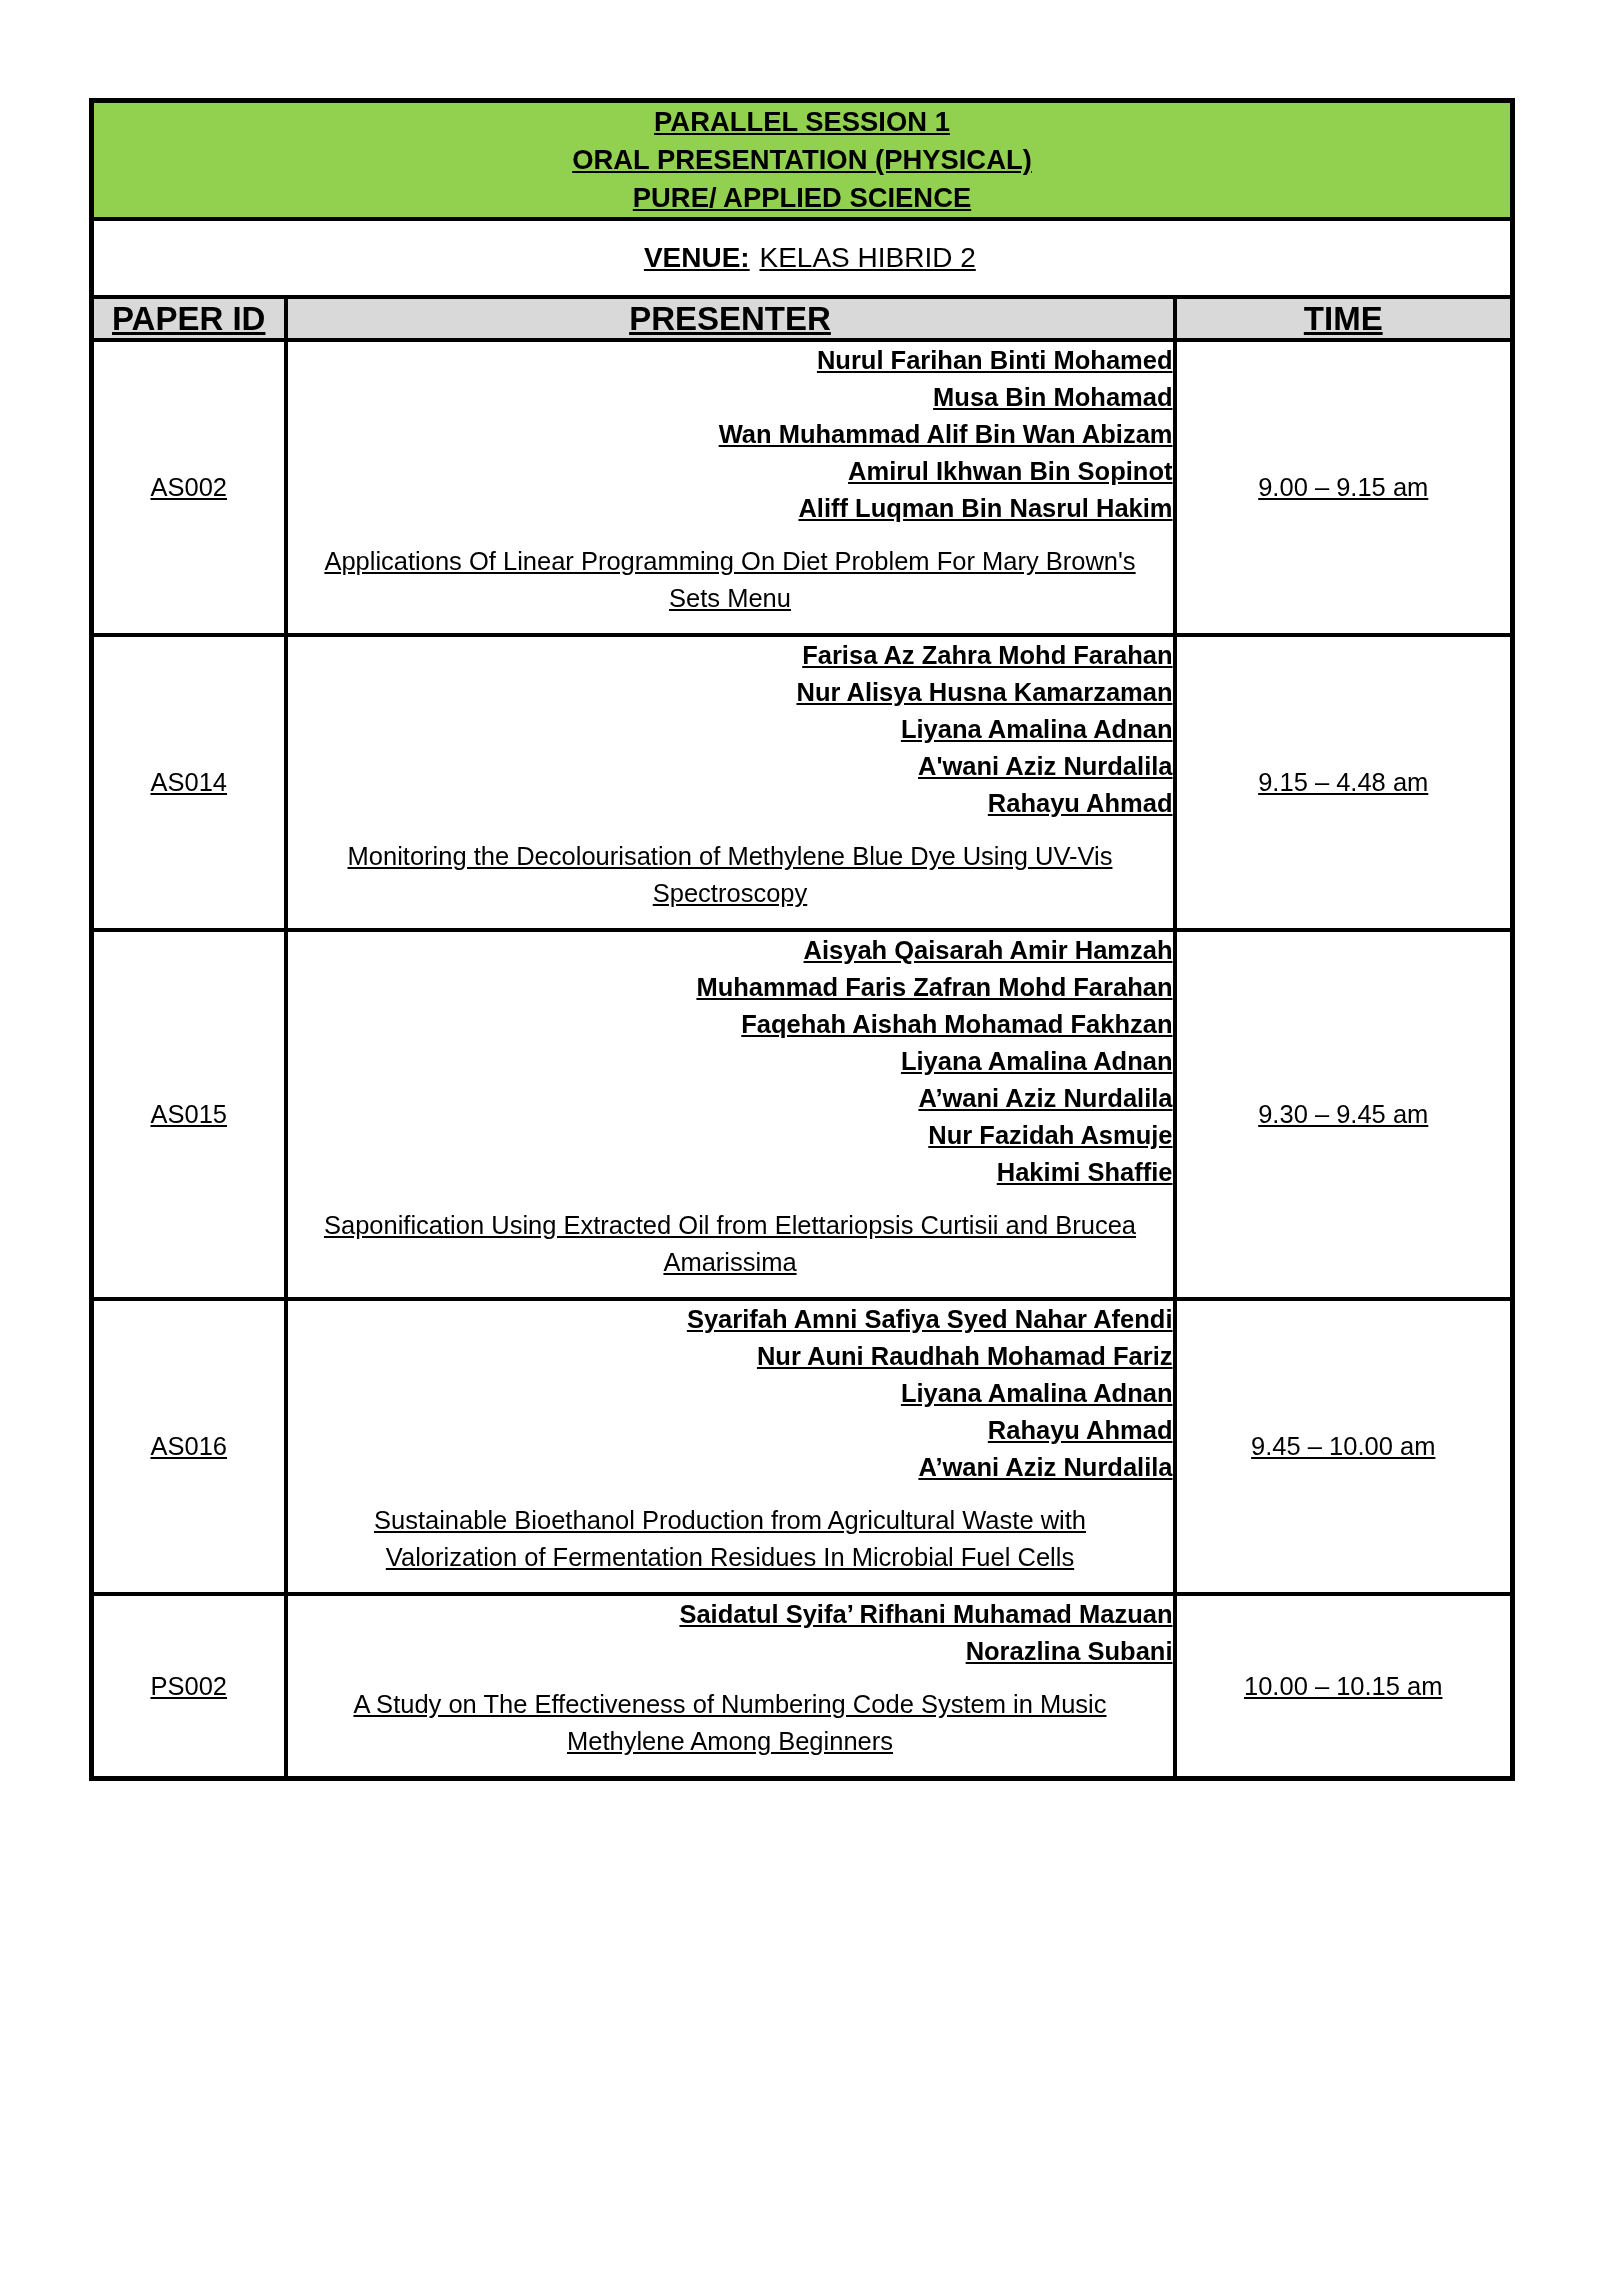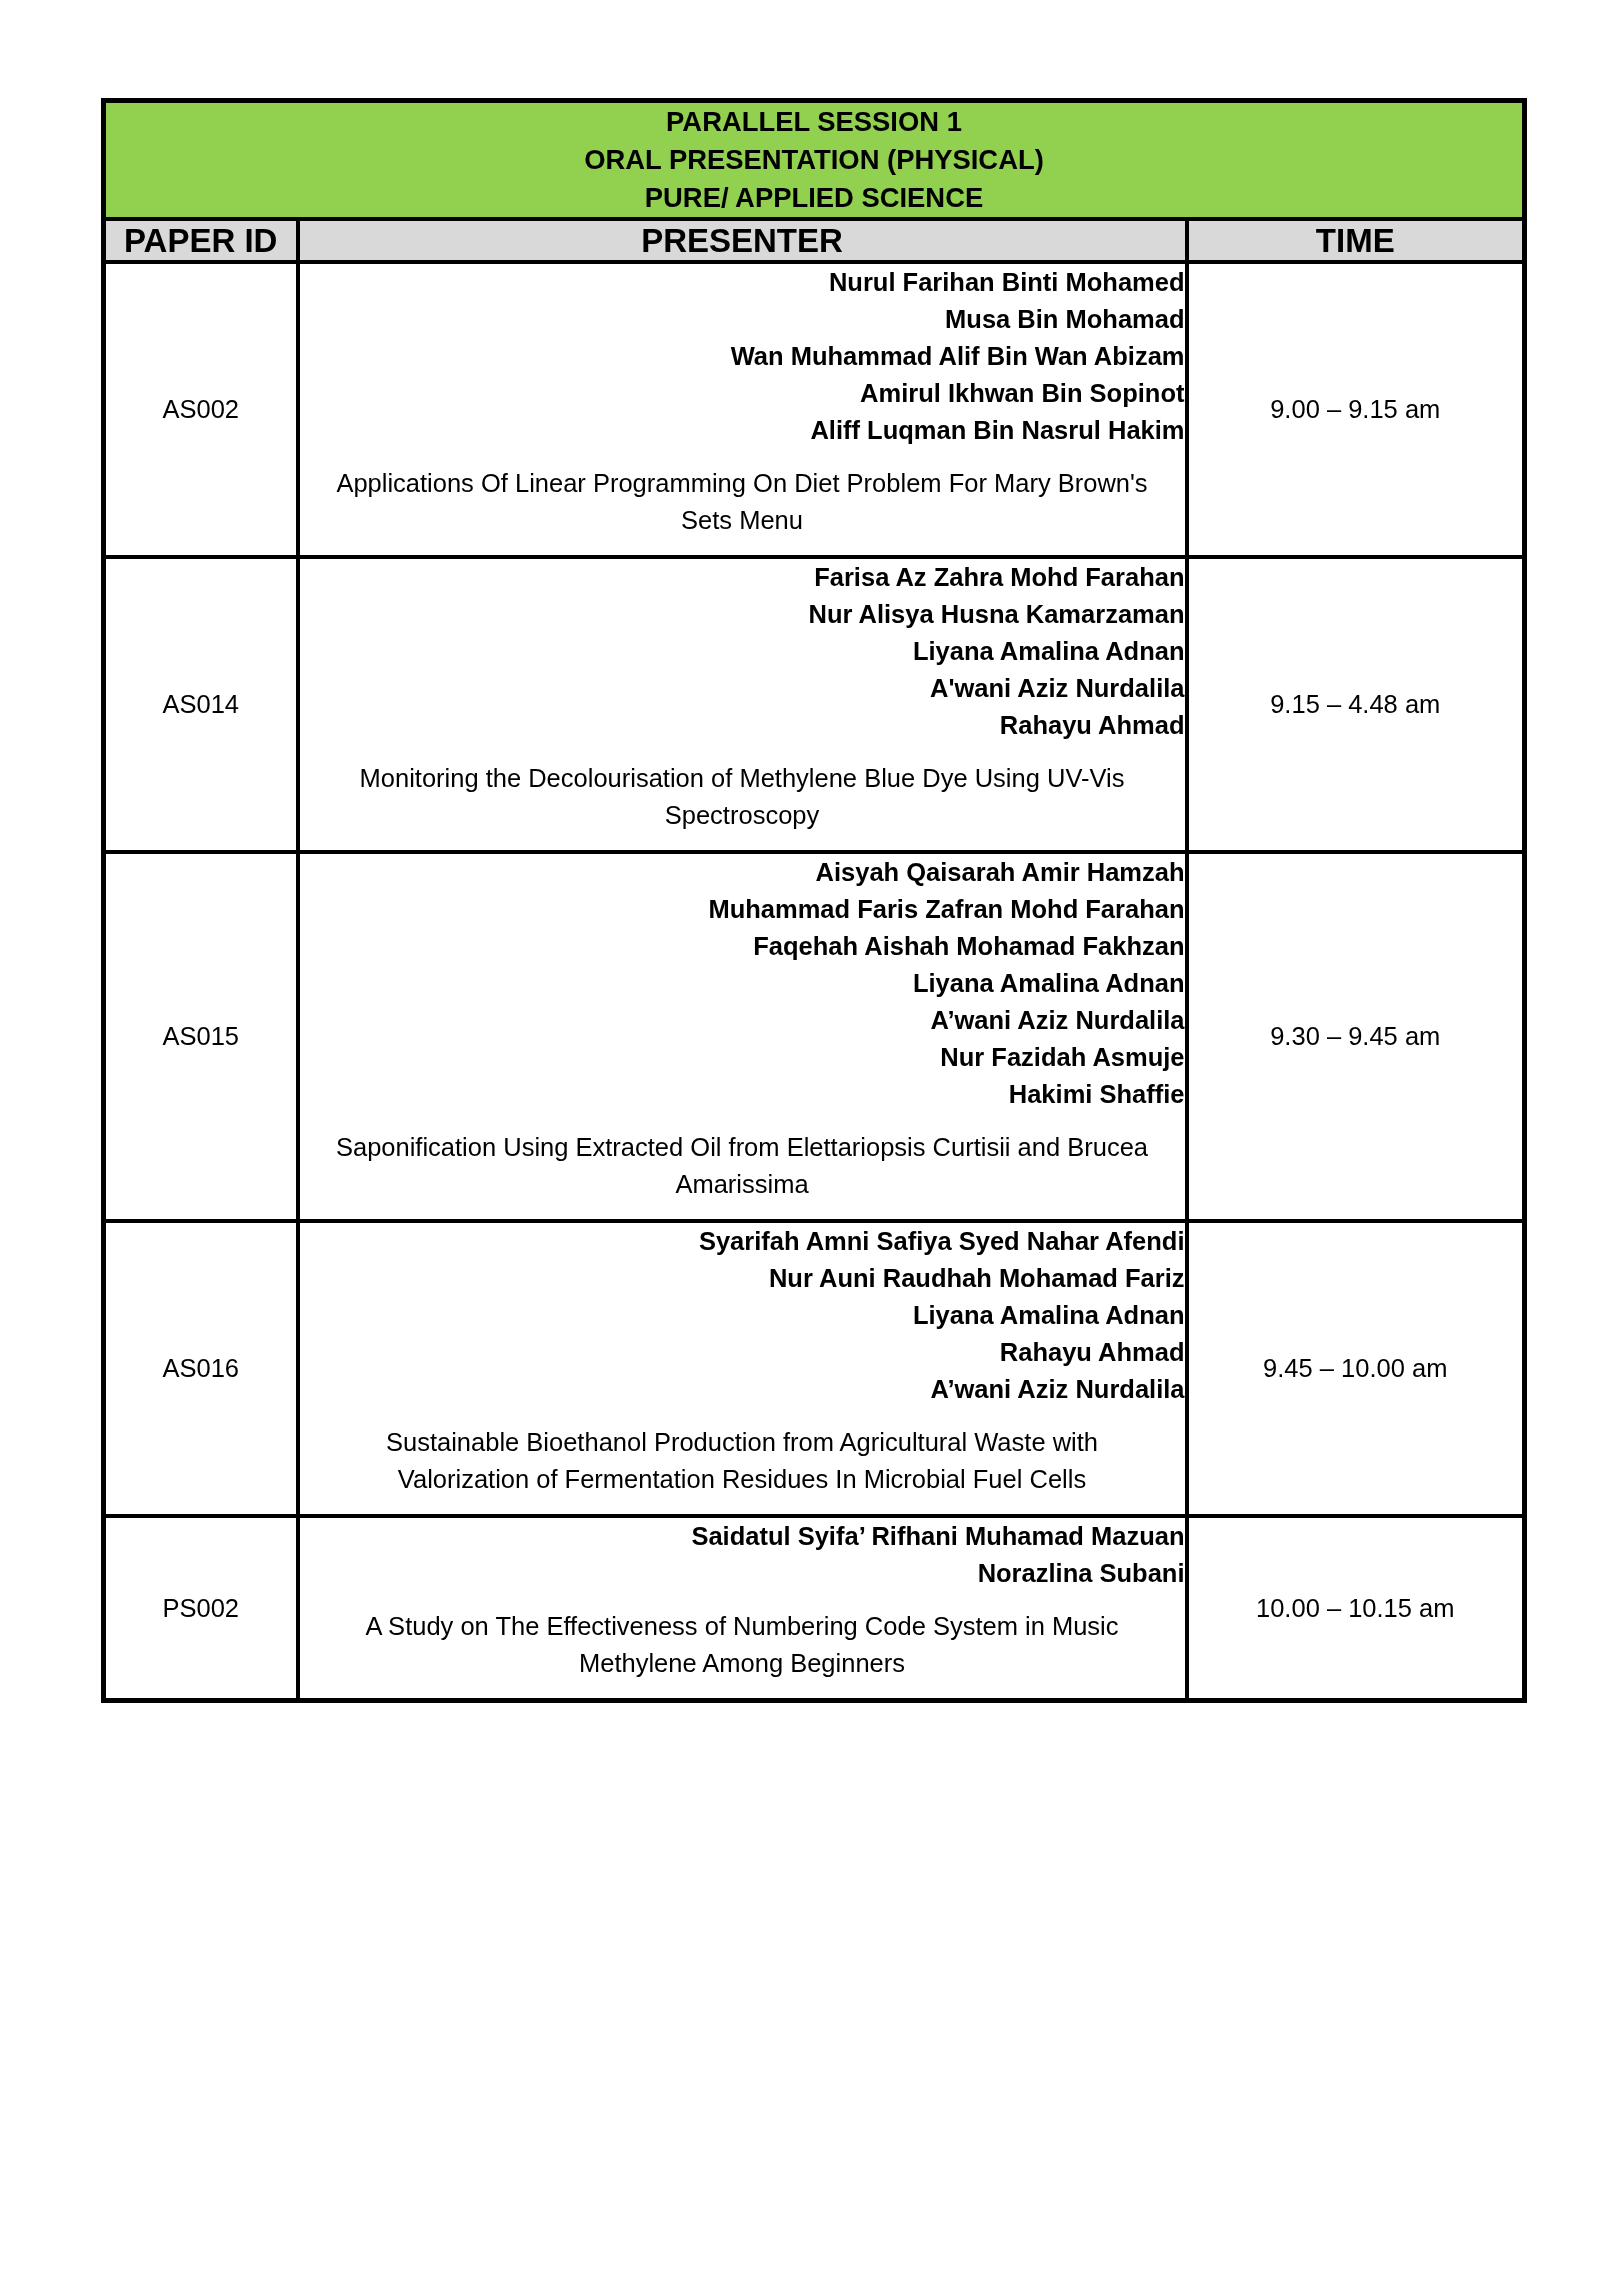--- a/index.html
+++ b/index.html
@@ -10,25 +10,26 @@
   }
   .page {
     position: relative;
     width: 1621px;
     height: 2293px;
     background: #ffffff;
     overflow: hidden;
   }
   table.schedule {
     position: absolute;
-    left: 101px;
+    left: 89px;
     top: 98px;
     width: 1421px;
     border-collapse: collapse;
     table-layout: fixed;
+    text-decoration: underline;
   }
   table.schedule td, table.schedule th {
     border: 4.9px solid #000000;
     vertical-align: middle;
     text-align: center;
   }
   table.schedule { border: 5.9px solid #000000; }
 
   col.c-id   { width: 194px; }
   col.c-pres { width: 889px; }
@@ -94,20 +95,25 @@
 
     <tbody>
         <tr>
       <td colspan="3" class="banner-cell">
         <div class="banner-lines">PARALLEL SESSION 1
 ORAL PRESENTATION (PHYSICAL)
 PURE/ APPLIED SCIENCE</div>
       </td>
     </tr>
 
+    <tr>
+      <td colspan="3" class="venue-cell">
+        <span class="venue-label">VENUE:</span><span class="venue-value">KELAS HIBRID 2</span>
+      </td>
+    </tr>
 
     <tr>
       <td class="colhead-cell">PAPER ID</td>
       <td class="colhead-cell">PRESENTER</td>
       <td class="colhead-cell">TIME</td>
     </tr>
 
     <tr class="r0">
       <td class="cell">AS002</td>
       <td class="cell">

